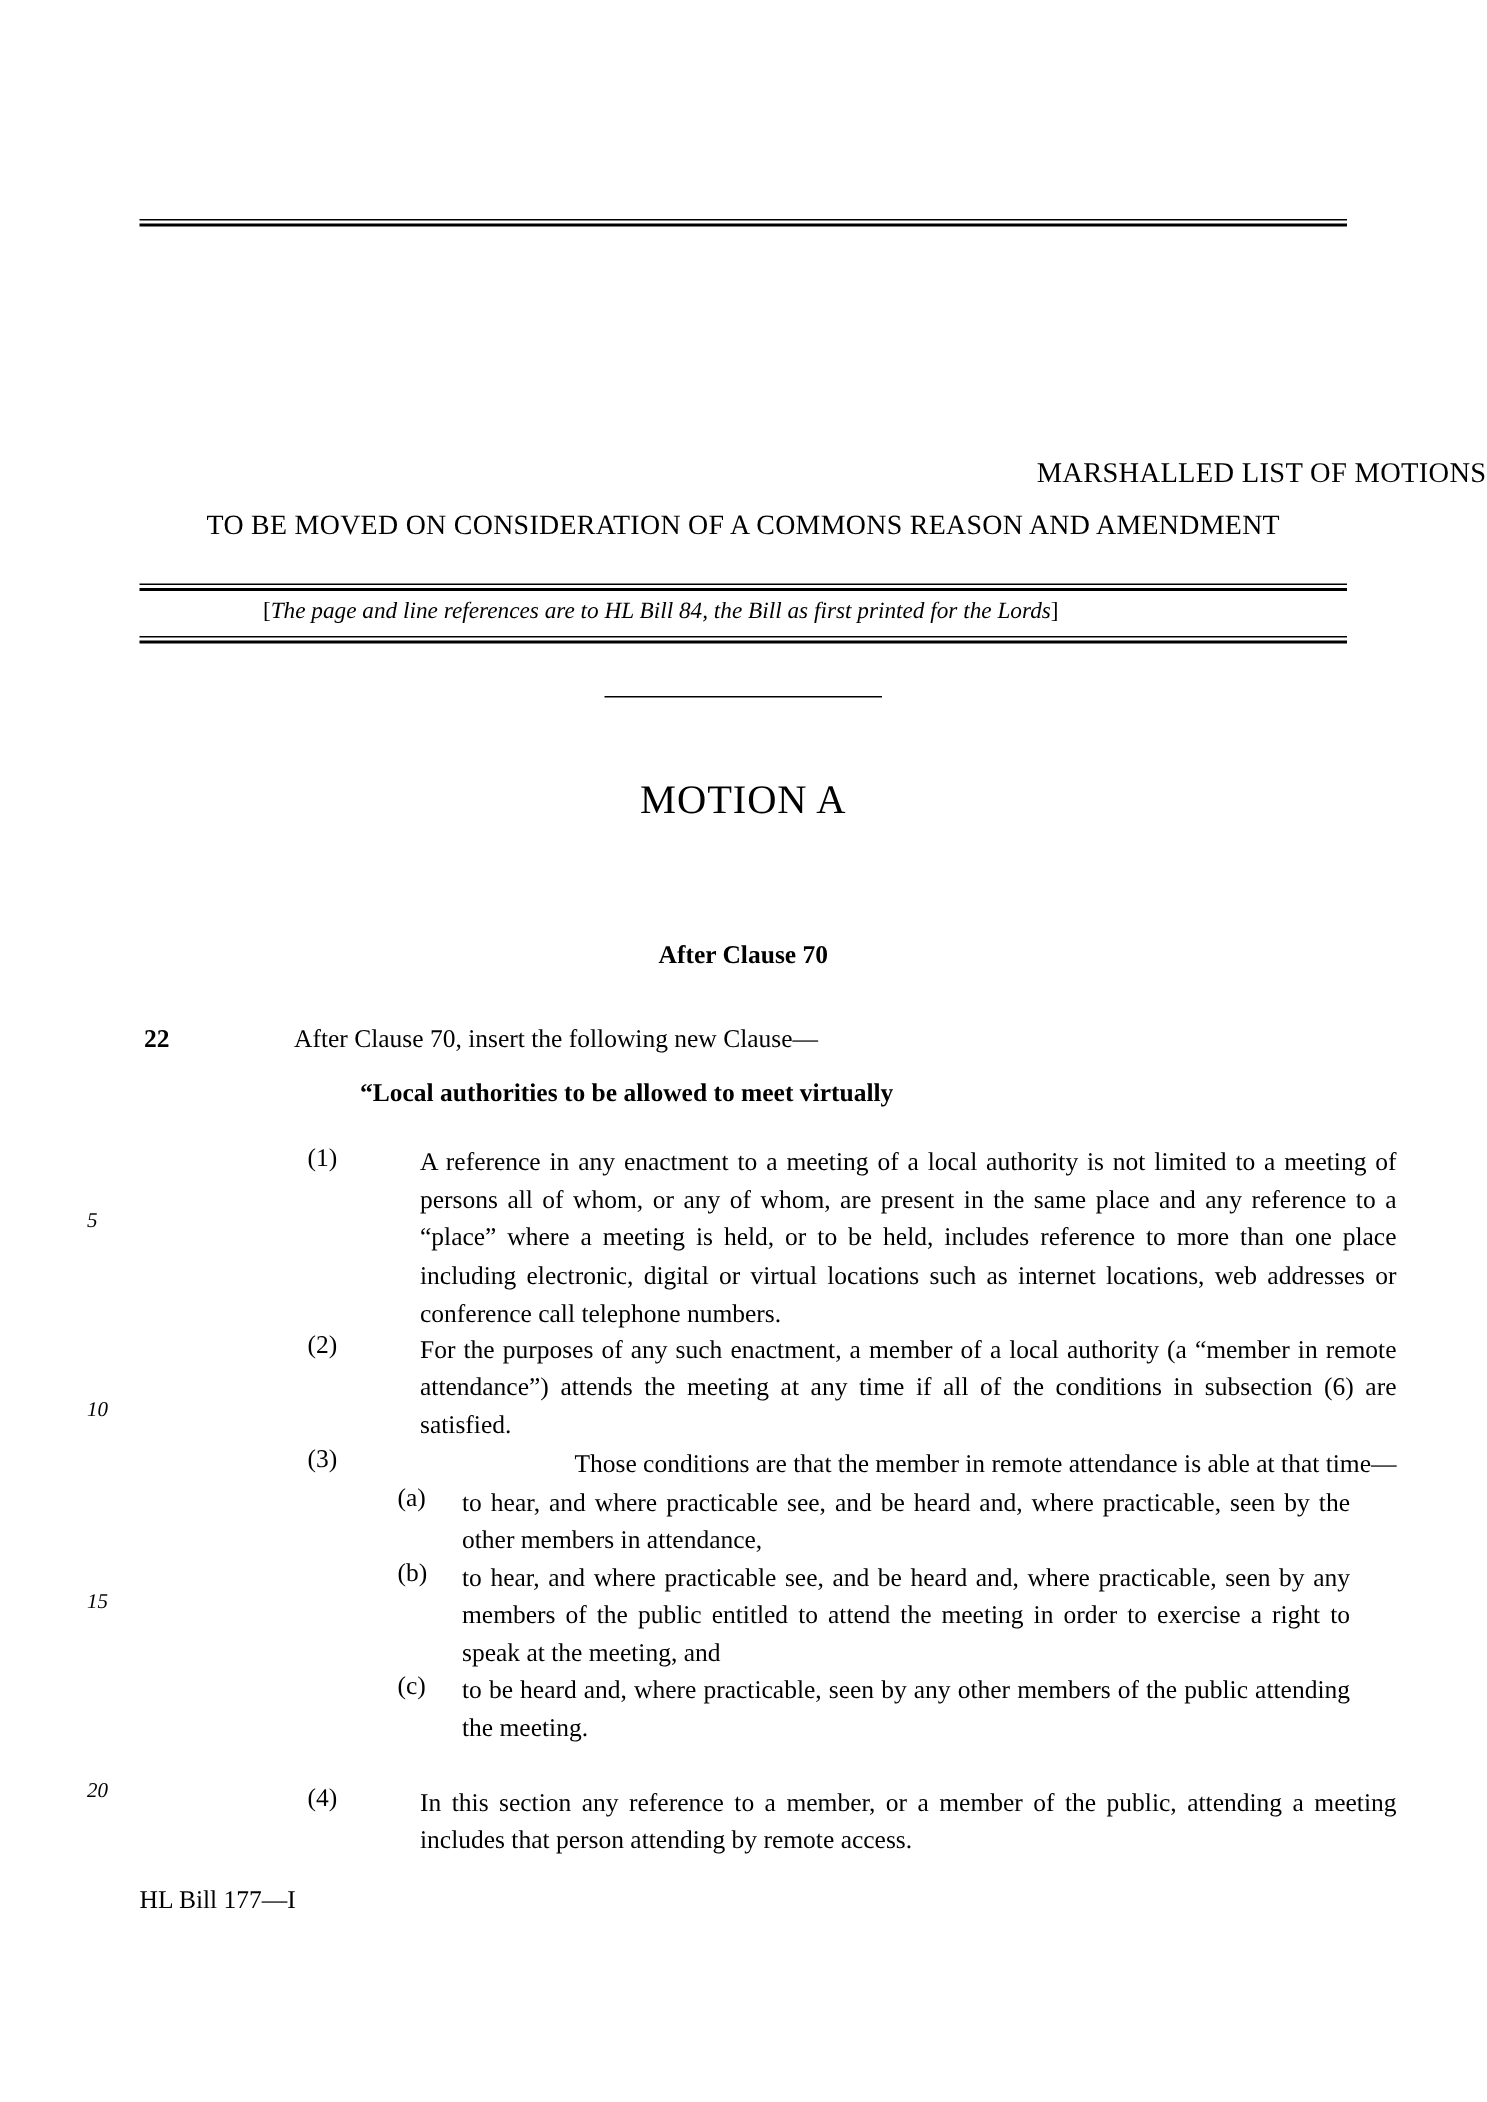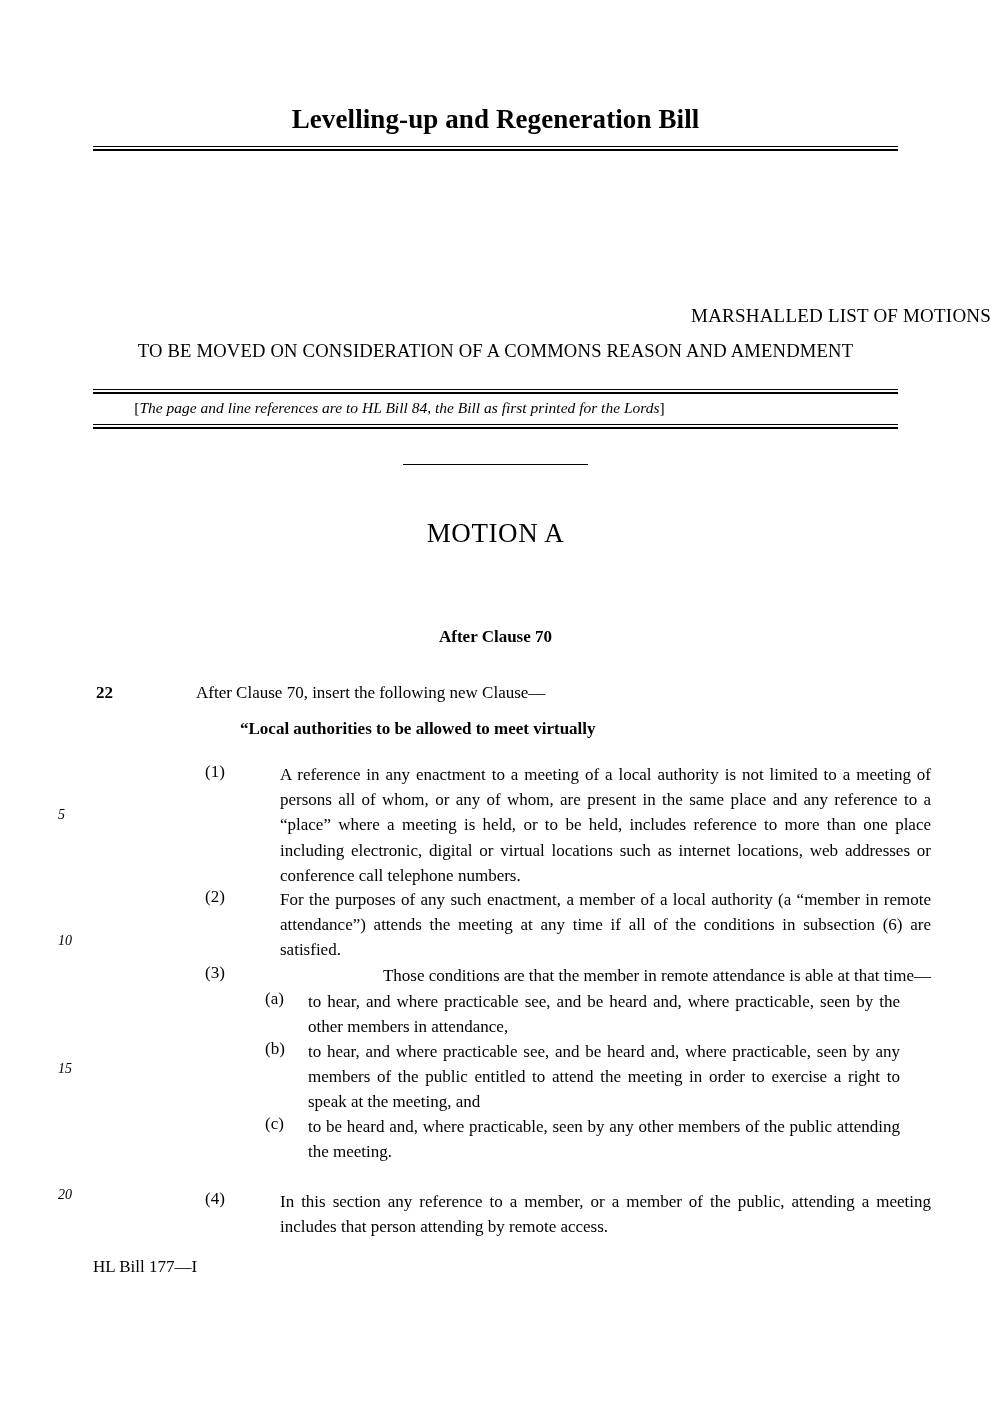--- a/index.html
+++ b/index.html
@@ -73,20 +73,21 @@
   #heading-line-1 { top: 305px; text-align: right; }
   #heading-line-2 { top: 340px; font-size: 18.6px; }
 
   .note-line {
     position: absolute;
     top: 399px;
     left: 0;
     width: 799px;
     text-align: center;
     font-size: 15.5px;
+    padding-left: 41px;
   }
   .note-line .note-text { font-style: italic; }
 
   
   .motion-title {
     position: absolute;
     top: 518px;
     left: 0;
     width: 991px;
     text-align: center;
@@ -215,21 +216,20 @@
     width: 898px;
     text-align: right;
     font-size: 17px;
   }
 </style>
 </head>
 <body>
 
 <div class="page">
 
-  <div class="bill-title">Levelling-up and Regeneration Bill</div>
   <div class="rule-double" id="rule-title"></div>
 
   <div class="doc-heading" id="heading-line-1">MARSHALLED LIST OF MOTIONS</div>
   <div class="doc-heading" id="heading-line-2">TO BE MOVED ON CONSIDERATION OF A COMMONS REASON AND AMENDMENT</div>
 
   <div class="rule-double" id="rule-note-top"></div>
   <div class="note-line"><span>[</span><span class="note-text">The page and line references are to HL Bill 84, the Bill as first printed for the Lords</span><span>]</span></div>
   <div class="rule-double" id="rule-note-bottom"></div>
 
   <div class="rule-short"></div>

